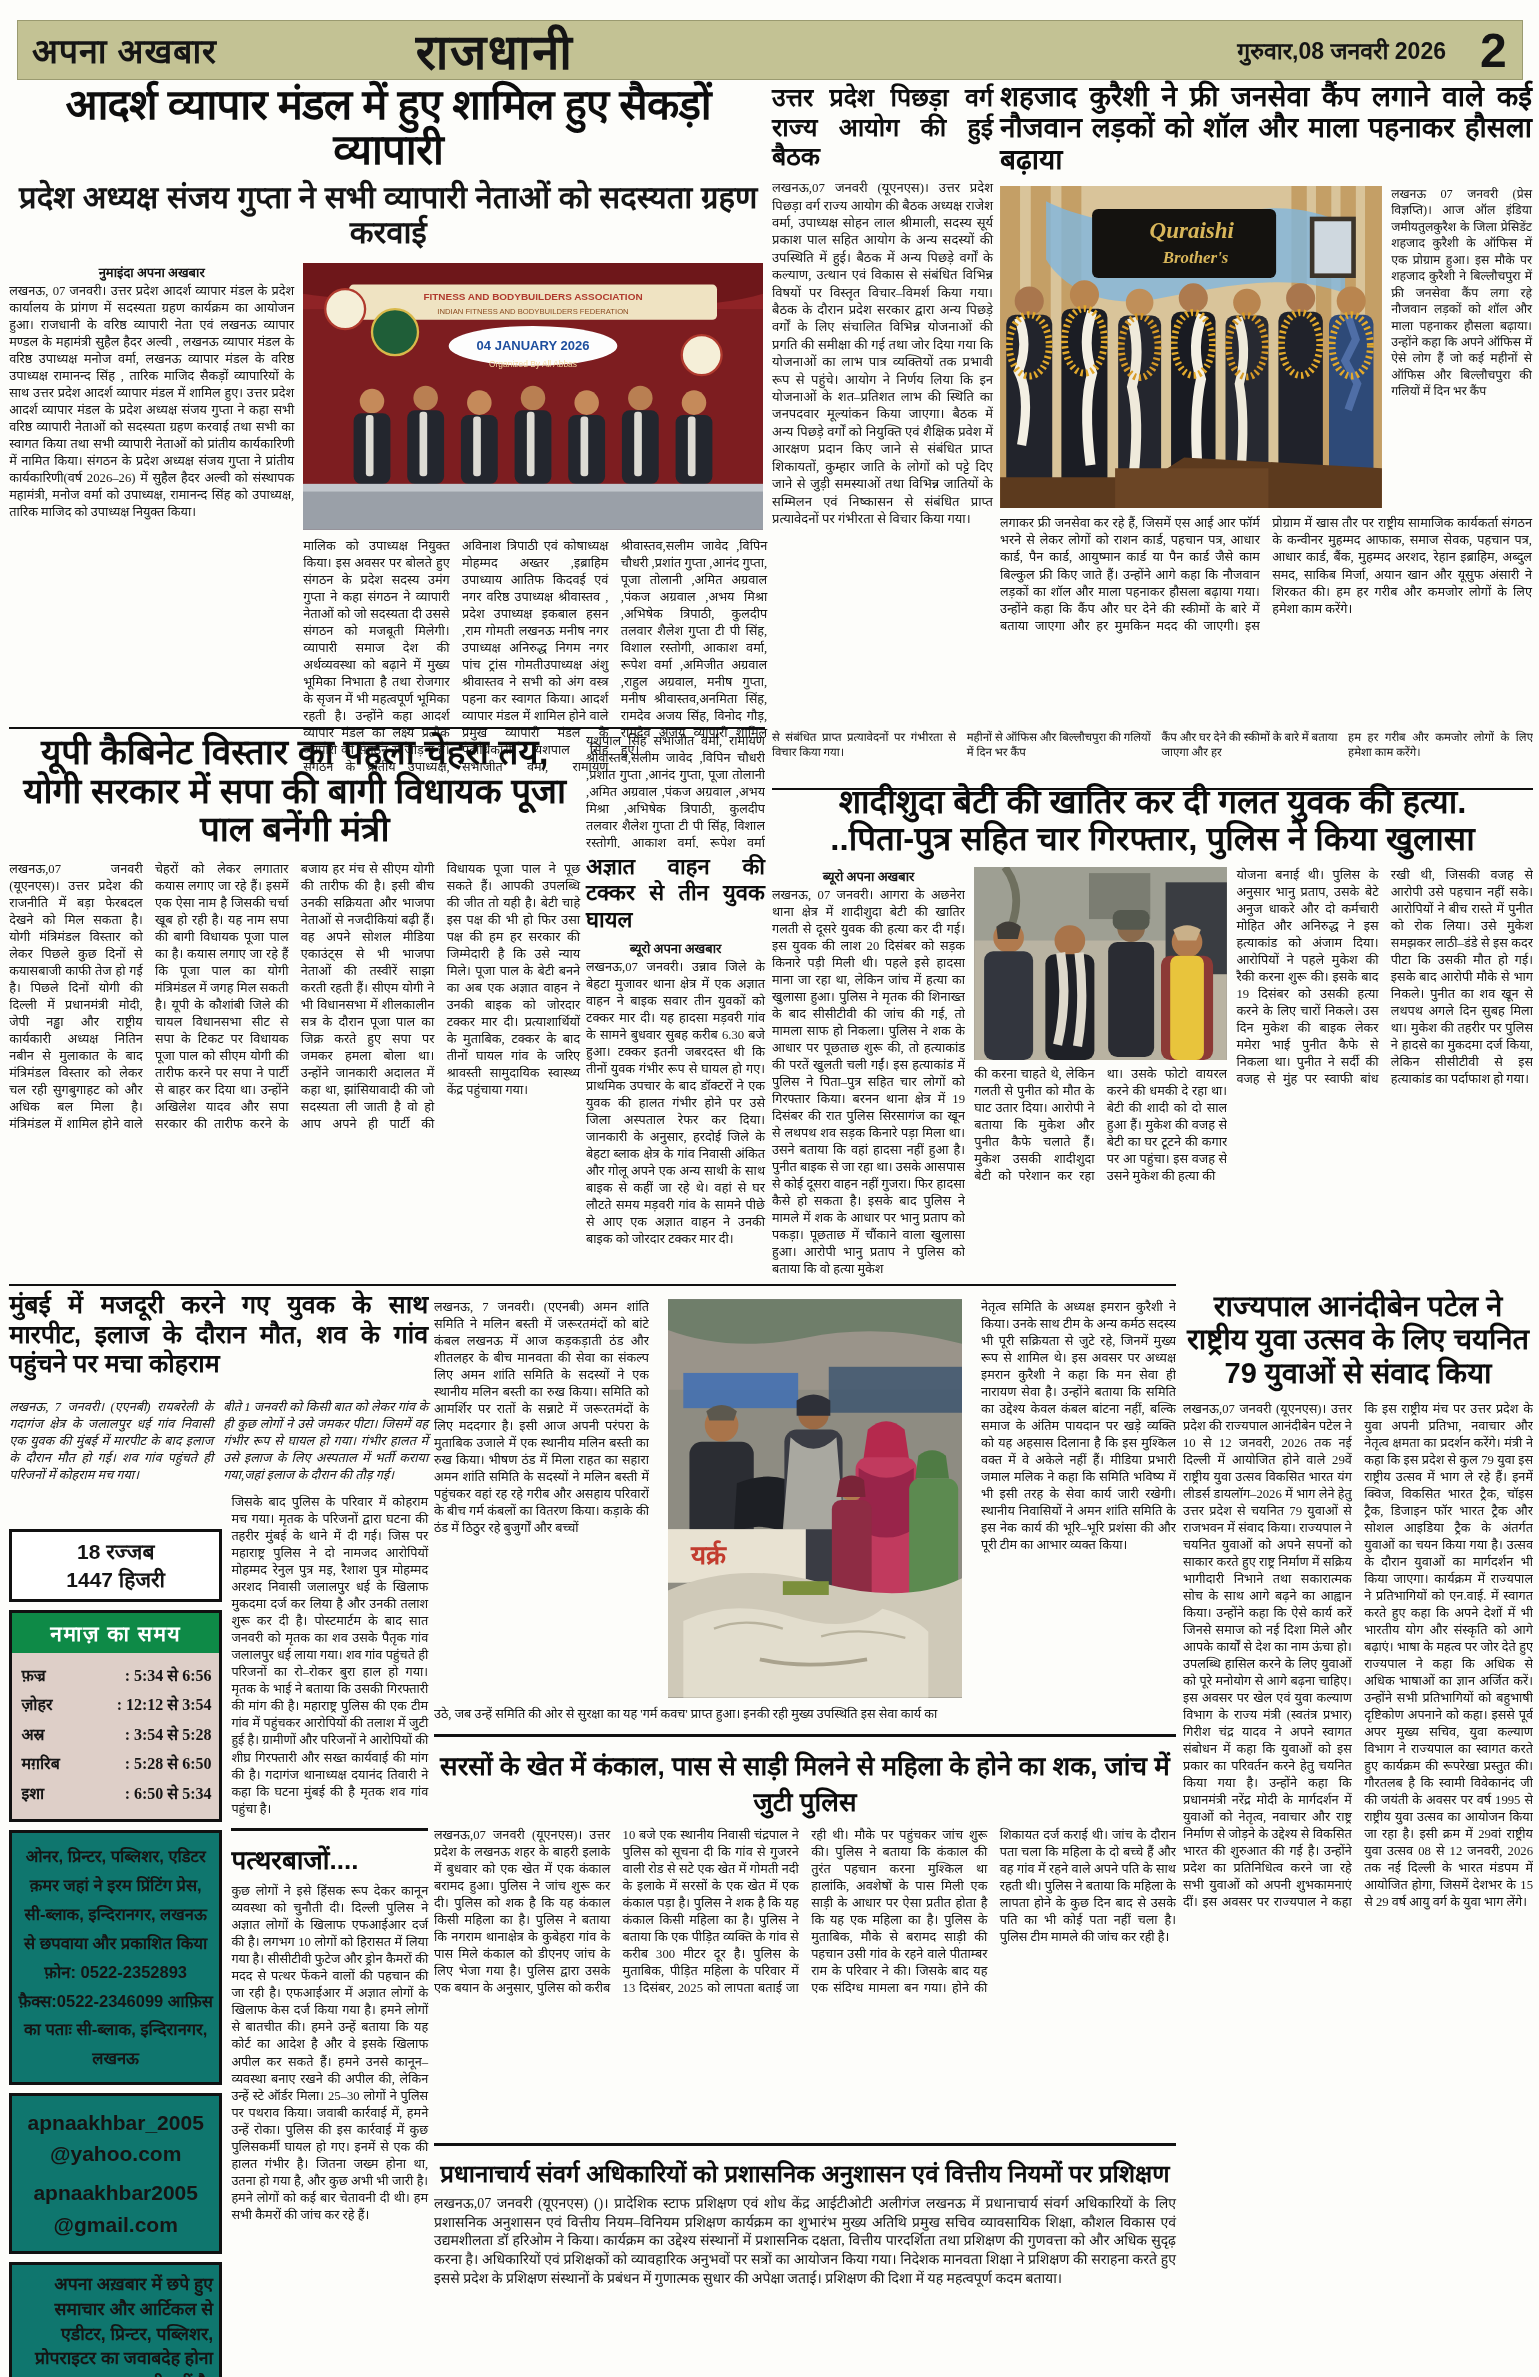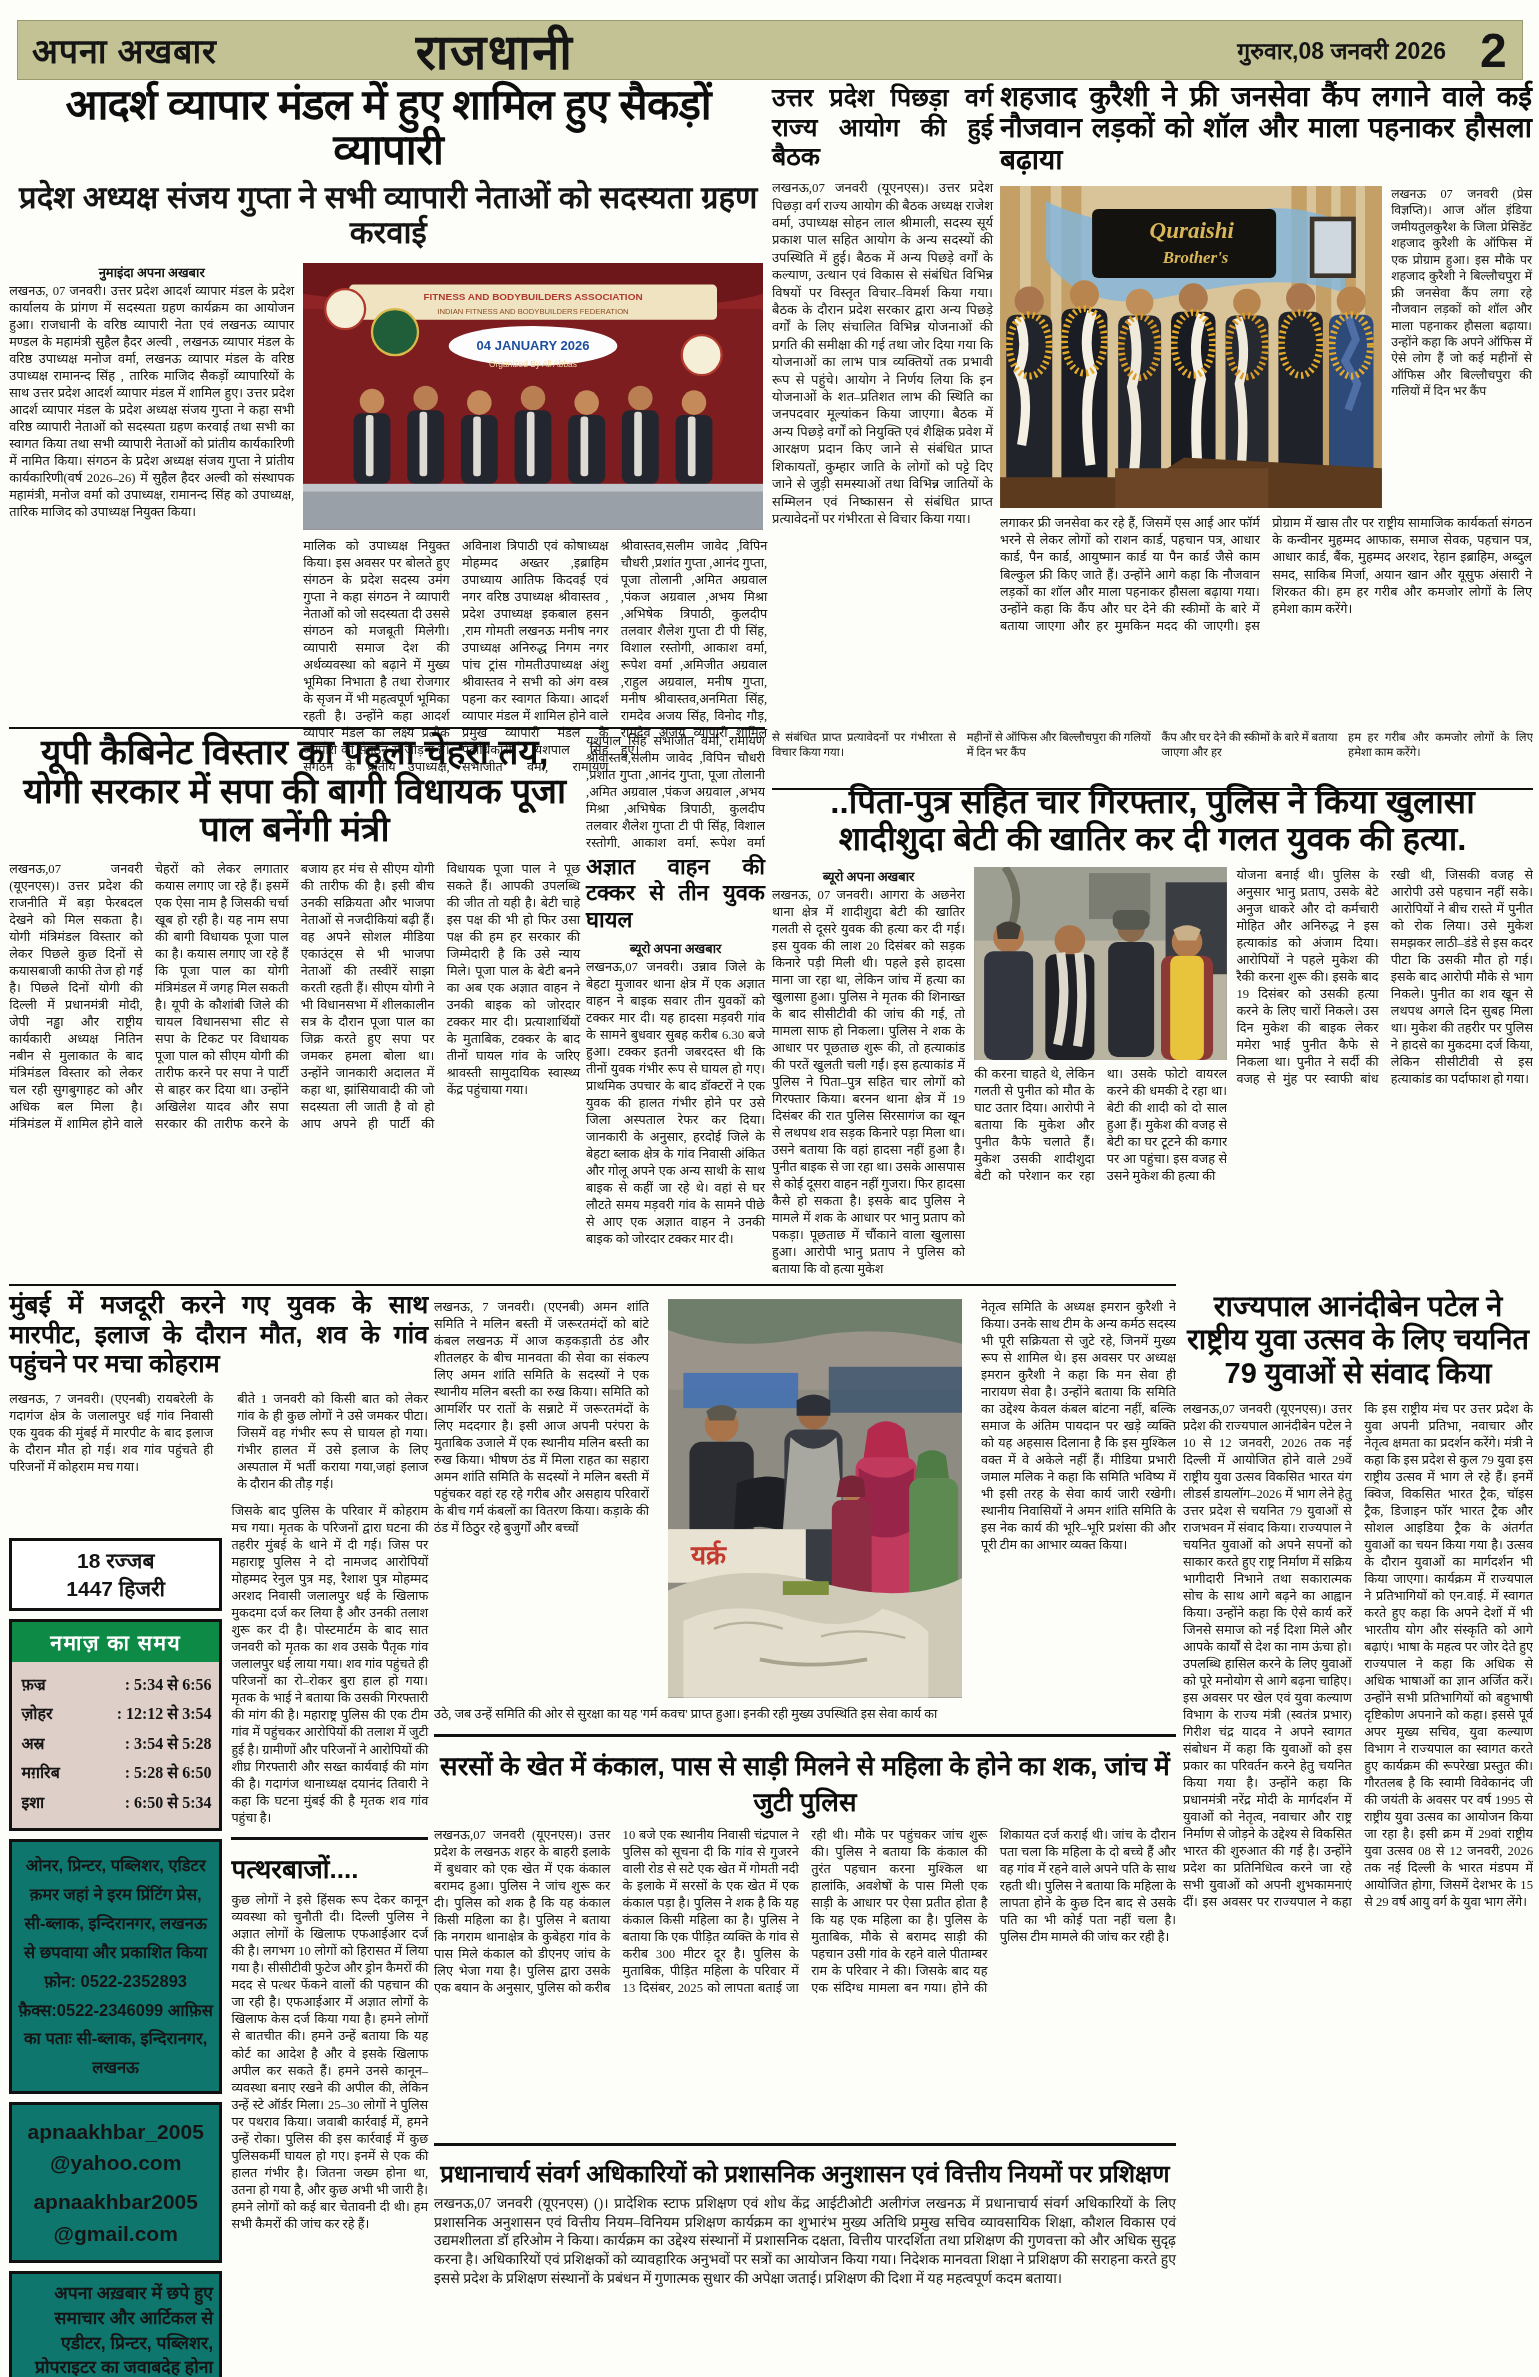--- a/index.html
+++ b/index.html
@@ -219,22 +219,22 @@
     <div class="body-txt">लखनऊ,07 जनवरी। उन्नाव जिले के बेहटा मुजावर थाना क्षेत्र में एक अज्ञात वाहन ने बाइक सवार तीन युवकों को टक्कर मार दी। यह हादसा मड़वरी गांव के सामने बुधवार सुबह करीब 6.30 बजे हुआ। टक्कर इतनी जबरदस्त थी कि तीनों युवक गंभीर रूप से घायल हो गए। प्राथमिक उपचार के बाद डॉक्टरों ने एक युवक की हालत गंभीर होने पर उसे जिला अस्पताल रेफर कर दिया। जानकारी के अनुसार, हरदोई जिले के बेहटा ब्लाक क्षेत्र के गांव निवासी अंकित और गोलू अपने एक अन्य साथी के साथ बाइक से कहीं जा रहे थे। वहां से घर लौटते समय मड़वरी गांव के सामने पीछे से आए एक अज्ञात वाहन ने उनकी बाइक को जोरदार टक्कर मार दी।</div>
   </div>
 
   <div class="abs" style="left:772px; top:730px; width:761px; height:551px;">
     <div style="display:flex; gap:10.7px; height:54px; overflow:hidden;">
       <div class="body-sm" style="width:184px;">से संबंधित प्राप्त प्रत्यावेदनों पर गंभीरता से विचार किया गया।</div>
       <div class="body-sm" style="width:184px;">महीनों से ऑफिस और बिल्लौचपुरा की गलियों में दिन भर कैंप</div>
       <div class="body-sm" style="width:176px;">कैंप और घर देने की स्कीमों के बारे में बताया जाएगा और हर</div>
       <div class="body-sm" style="flex:1;">हम हर गरीब और कमजोर लोगों के लिए हमेशा काम करेंगे।</div>
     </div>
+    <div class="hl" style="font-size:33px; line-height:1.12; text-align:center;">शादीशुदा बेटी की खातिर कर दी गलत युवक की हत्या.</div>
     <div class="hl" style="font-size:33px; line-height:1.12; text-align:center;">..पिता-पुत्र सहित चार गिरफ्तार, पुलिस ने किया खुलासा</div>
-    <div class="hl" style="font-size:33px; line-height:1.12; text-align:center;">शादीशुदा बेटी की खातिर कर दी गलत युवक की हत्या.</div>
     <div style="display:flex; gap:9.2px; margin-top:9.2px;">
       <div style="width:193px;">
         <div class="byline">ब्यूरो अपना अखबार</div>
         <div class="body-txt" style="height:399px; overflow:hidden;">लखनऊ, 07 जनवरी। आगरा के अछनेरा थाना क्षेत्र में शादीशुदा बेटी की खातिर गलती से दूसरे युवक की हत्या कर दी गई। इस युवक की लाश 20 दिसंबर को सड़क किनारे पड़ी मिली थी। पहले इसे हादसा माना जा रहा था, लेकिन जांच में हत्या का खुलासा हुआ। पुलिस ने मृतक की शिनाख्त के बाद सीसीटीवी की जांच की गई, तो मामला साफ हो निकला। पुलिस ने शक के आधार पर पूछताछ शुरू की, तो हत्याकांड की परतें खुलती चली गईं। इस हत्याकांड में पुलिस ने पिता–पुत्र सहित चार लोगों को गिरफ्तार किया। बरनन थाना क्षेत्र में 19 दिसंबर की रात पुलिस सिरसागंज का खून से लथपथ शव सड़क किनारे पड़ा मिला था। उसने बताया कि वहां हादसा नहीं हुआ है। पुनीत बाइक से जा रहा था। उसके आसपास से कोई दूसरा वाहन नहीं गुजरा। फिर हादसा कैसे हो सकता है। इसके बाद पुलिस ने मामले में शक के आधार पर भानु प्रताप को पकड़ा। पूछताछ में चौंकाने वाला खुलासा हुआ। आरोपी भानु प्रताप ने पुलिस को बताया कि वो हत्या मुकेश</div>
       </div>
       <div style="width:253px;">
 
         <svg class="photo" width="253" height="193" viewBox="0 0 330 252">
           <rect width="330" height="252" fill="#b9b3a2"></rect>
           <rect width="330" height="90" fill="#a8a austere" opacity="0"></rect>
@@ -268,21 +268,21 @@
         <div class="cols-2 body-txt" style="margin-top:6.1px; height:258px; overflow:hidden;">की करना चाहते थे, लेकिन गलती से पुनीत को मौत के घाट उतार दिया। आरोपी ने बताया कि मुकेश और पुनीत कैफे चलाते हैं। मुकेश उसकी शादीशुदा बेटी को परेशान कर रहा था। उसके फोटो वायरल करने की धमकी दे रहा था। बेटी की शादी को दो साल हुआ हैं। मुकेश की वजह से बेटी का घर टूटने की कगार पर आ पहुंचा। इस वजह से उसने मुकेश की हत्या की</div>
       </div>
       <div class="cols-2 body-txt" style="flex:1; height:460px; overflow:hidden;">योजना बनाई थी। पुलिस के अनुसार भानु प्रताप, उसके बेटे अनुज धाकरे और दो कर्मचारी मोहित और अनिरुद्ध ने इस हत्याकांड को अंजाम दिया। आरोपियों ने पहले मुकेश की रैकी करना शुरू की। इसके बाद 19 दिसंबर को उसकी हत्या करने के लिए चारों निकले। उस दिन मुकेश की बाइक लेकर ममेरा भाई पुनीत कैफे से निकला था। पुनीत ने सर्दी की वजह से मुंह पर स्वाफी बांध रखी थी, जिसकी वजह से आरोपी उसे पहचान नहीं सके। आरोपियों ने बीच रास्ते में पुनीत को रोक लिया। उसे मुकेश समझकर लाठी–डंडे से इस कदर पीटा कि उसकी मौत हो गई। इसके बाद आरोपी मौके से भाग निकले। पुनीत का शव खून से लथपथ अगले दिन सुबह मिला था। मुकेश की तहरीर पर पुलिस ने हादसे का मुकदमा दर्ज किया, लेकिन सीसीटीवी से इस हत्याकांड का पर्दाफाश हो गया।</div>
     </div>
   </div>
 
   <div class="hrule" style="left:9.2px; top:1284px; width:1167px; height:1.5px;"></div>
 
   <div class="abs" style="left:9.2px; top:1290px; width:419px; height:1078px;">
     <div class="hl" style="font-size:25px; line-height:1.18; text-align:justify;">मुंबई में मजदूरी करने गए युवक के साथ मारपीट, इलाज के दौरान मौत, शव के गांव पहुंचने पर मचा कोहराम</div>
-    <div style="display:flex; gap:24px; margin-top:12px;">
+    <div style="display:flex; gap:10px; margin-top:20px;font-style:italic;">
       <div class="body-txt" style="width:204px;">लखनऊ, 7 जनवरी। (एएनबी) रायबरेली के गदागंज क्षेत्र के जलालपुर धई गांव निवासी एक युवक की मुंबई में मारपीट के बाद इलाज के दौरान मौत हो गई। शव गांव पहुंचते ही परिजनों में कोहराम मच गया।</div>
       <div class="body-txt" style="flex:1;">बीते 1 जनवरी को किसी बात को लेकर गांव के ही कुछ लोगों ने उसे जमकर पीटा। जिसमें वह गंभीर रूप से घायल हो गया। गंभीर हालत में उसे इलाज के लिए अस्पताल में भर्ती कराया गया,जहां इलाज के दौरान की तौड़ गई।</div>
     </div>
     <div style="display:flex; gap:9.2px; margin-top:10.7px;">
 
       <div style="width:213px;">
         <div class="side-box hijri-box">
           <div>18 रज्जब</div>
           <div>1447 हिजरी</div>
         </div>

